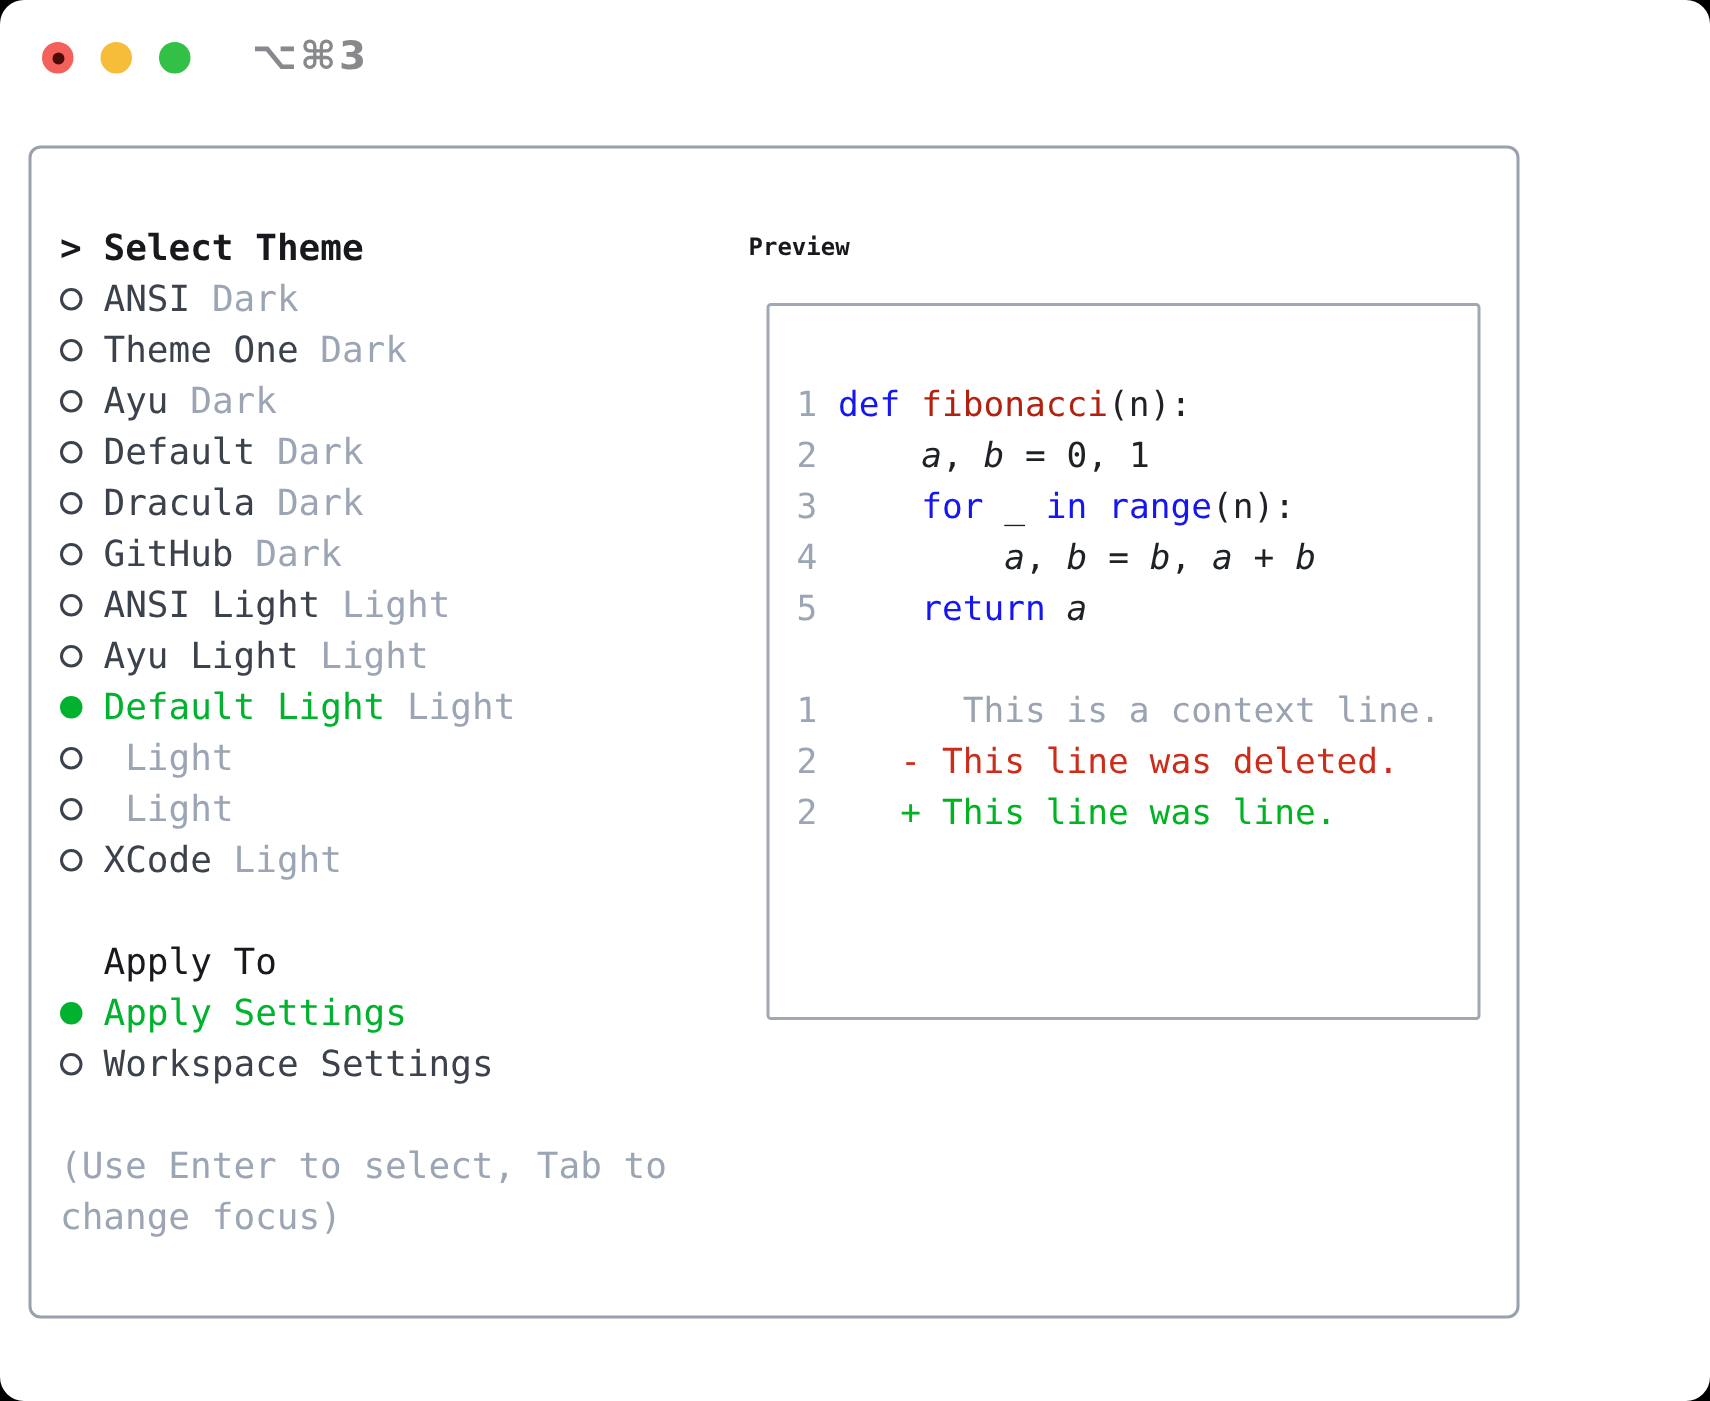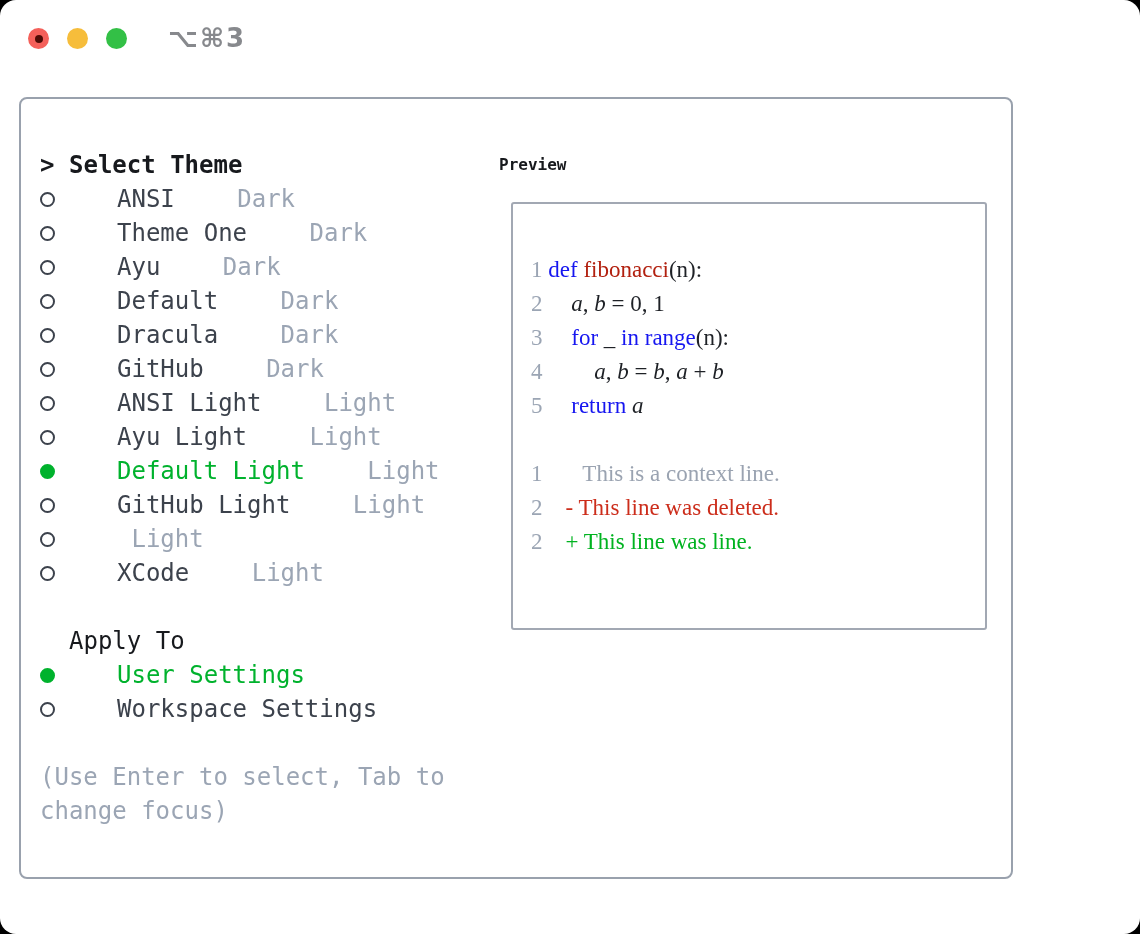--- a/index.html
+++ b/index.html
@@ -26,30 +26,30 @@
   }
   .left-col{position:absolute;left:19px;top:49px;width:450px;}
   .row{height:34px;line-height:34px;display:flex;align-items:center;font-size:24px;white-space:pre;}
   .gap{height:34px;}
   .marker{width:29px;flex:0 0 29px;display:flex;align-items:center;line-height:34px;}
   .prompt{color:var(--ink,#17191d);font-weight:bold;font-size:24px;}
   .circ{width:15px;height:15px;border-radius:50%;border:2px solid #3c424c;}
   .circ.sel{background:var(--green,#00b22d);border-color:var(--green,#00b22d);}
   .hdr{color:var(--ink,#17191d);font-weight:bold;text-align:right;}
   .subhdr{color:var(--ink,#17191d);}
-  .item-name{color:#3c424c;margin-left:48px;}
+  .item-name{color:#3c424c;}
   .item-name.sel{color:var(--green,#00b22d);}
   .variant{color:var(--muted,#9ba5b4);}
   .footer-line{color:var(--muted,#9ba5b4);}
   
   .preview-title{position:absolute;left:478px;top:49px;height:34px;line-height:34px;font-size:16px;font-weight:bold;color:var(--ink,#17191d);}
   .preview-box{
-    position:absolute;left:490px;top:103px;width:476px;height:428px;
+    position:absolute;left:490px;top:103px;width:476px;height:478px;
     border:2px solid #a2a8b3;border-radius:3px;background:#fff;
-    padding:49px 0 0 18px;overflow:hidden;font-family:Liberation Serif, serif;
+    padding:49px 0 0 18px;overflow:hidden;
   }
   .code-row{height:34px;line-height:34px;font-size:23px;white-space:pre;}
   .seg{white-space:pre;}
   .ln{color:var(--muted,#9ba5b4);}
   .kw{color:var(--blue,#1616f0);}
   .fn{color:var(--fnred,#b2200f);}
   .v{color:#1e2126;font-style:italic;}
   .pl{color:#1e2126;}
   .ctx{color:#9aa3b1;}
   .del{color:var(--delred,#cc2d1b);}
@@ -80,34 +80,34 @@
       <div id="theme-items">
           <div class="row"><span class="marker"><span class="circ"></span></span><span class="item-name">ANSI</span><span class="item-name"> </span><span class="variant">Dark</span></div>
           <div class="row"><span class="marker"><span class="circ"></span></span><span class="item-name">Theme One</span><span class="item-name"> </span><span class="variant">Dark</span></div>
           <div class="row"><span class="marker"><span class="circ"></span></span><span class="item-name">Ayu</span><span class="item-name"> </span><span class="variant">Dark</span></div>
           <div class="row"><span class="marker"><span class="circ"></span></span><span class="item-name">Default</span><span class="item-name"> </span><span class="variant">Dark</span></div>
           <div class="row"><span class="marker"><span class="circ"></span></span><span class="item-name">Dracula</span><span class="item-name"> </span><span class="variant">Dark</span></div>
           <div class="row"><span class="marker"><span class="circ"></span></span><span class="item-name">GitHub</span><span class="item-name"> </span><span class="variant">Dark</span></div>
           <div class="row"><span class="marker"><span class="circ"></span></span><span class="item-name">ANSI Light</span><span class="item-name"> </span><span class="variant">Light</span></div>
           <div class="row"><span class="marker"><span class="circ"></span></span><span class="item-name">Ayu Light</span><span class="item-name"> </span><span class="variant">Light</span></div>
           <div class="row"><span class="marker"><span class="circ sel"></span></span><span class="item-name sel">Default Light</span><span class="item-name"> </span><span class="variant">Light</span></div>
-          <div class="row"><span class="marker"><span class="circ"></span></span><span class="item-name">GitHub Light</span><span class="item-name"> </span><span class="variant">Light</span></div>
+          <div class="row"><span class="marker"><span class="circ"></span></span><span class="item-name"> </span><span class="variant">Light</span></div>
           <div class="row"><span class="marker"><span class="circ"></span></span><span class="item-name"> </span><span class="variant">Light</span></div>
           <div class="row"><span class="marker"><span class="circ"></span></span><span class="item-name">XCode</span><span class="item-name"> </span><span class="variant">Light</span></div>
         </div>
 
       <div class="gap"></div>
 
       <div class="row">
         <span class="marker"></span>
         <span class="subhdr">Apply To</span>
       </div>
 
       <div id="apply-options">
-          <div class="row"><span class="marker"><span class="circ sel"></span></span><span class="item-name sel">User Settings</span></div>
+          <div class="row"><span class="marker"><span class="circ sel"></span></span><span class="item-name sel">Apply Settings</span></div>
           <div class="row"><span class="marker"><span class="circ"></span></span><span class="item-name">Workspace Settings</span></div>
         </div>
 
       <div class="gap"></div>
 
       <div class="row footer-line">(Use Enter to select, Tab to</div>
       <div class="row footer-line">change focus)</div>
     </div>
 
     <div class="preview-title">Preview</div>

